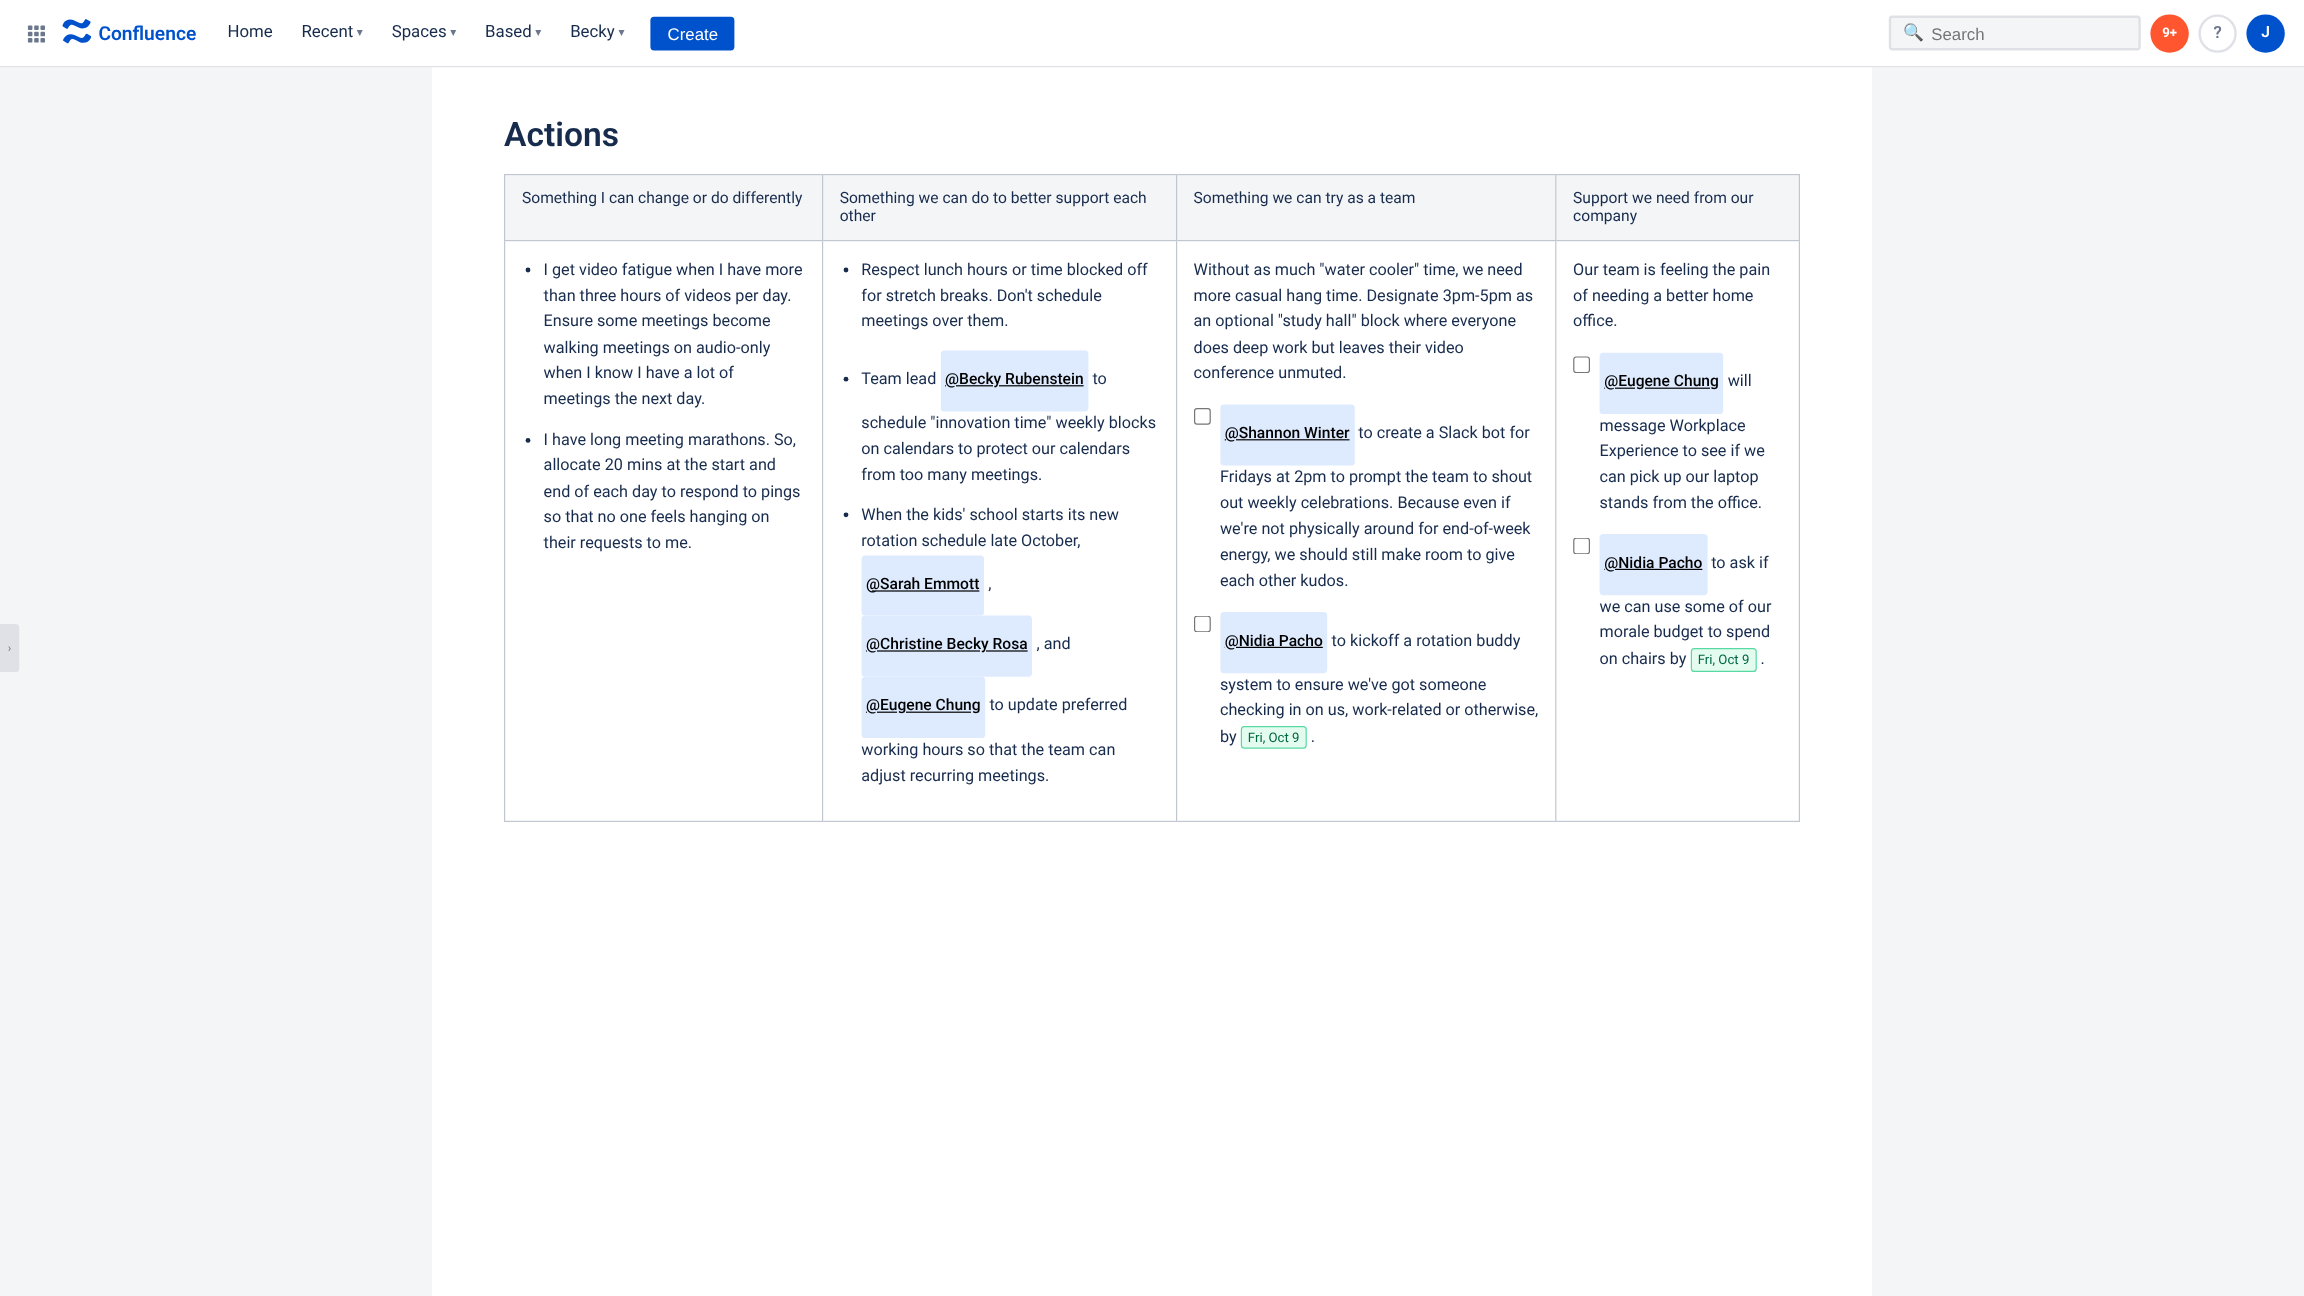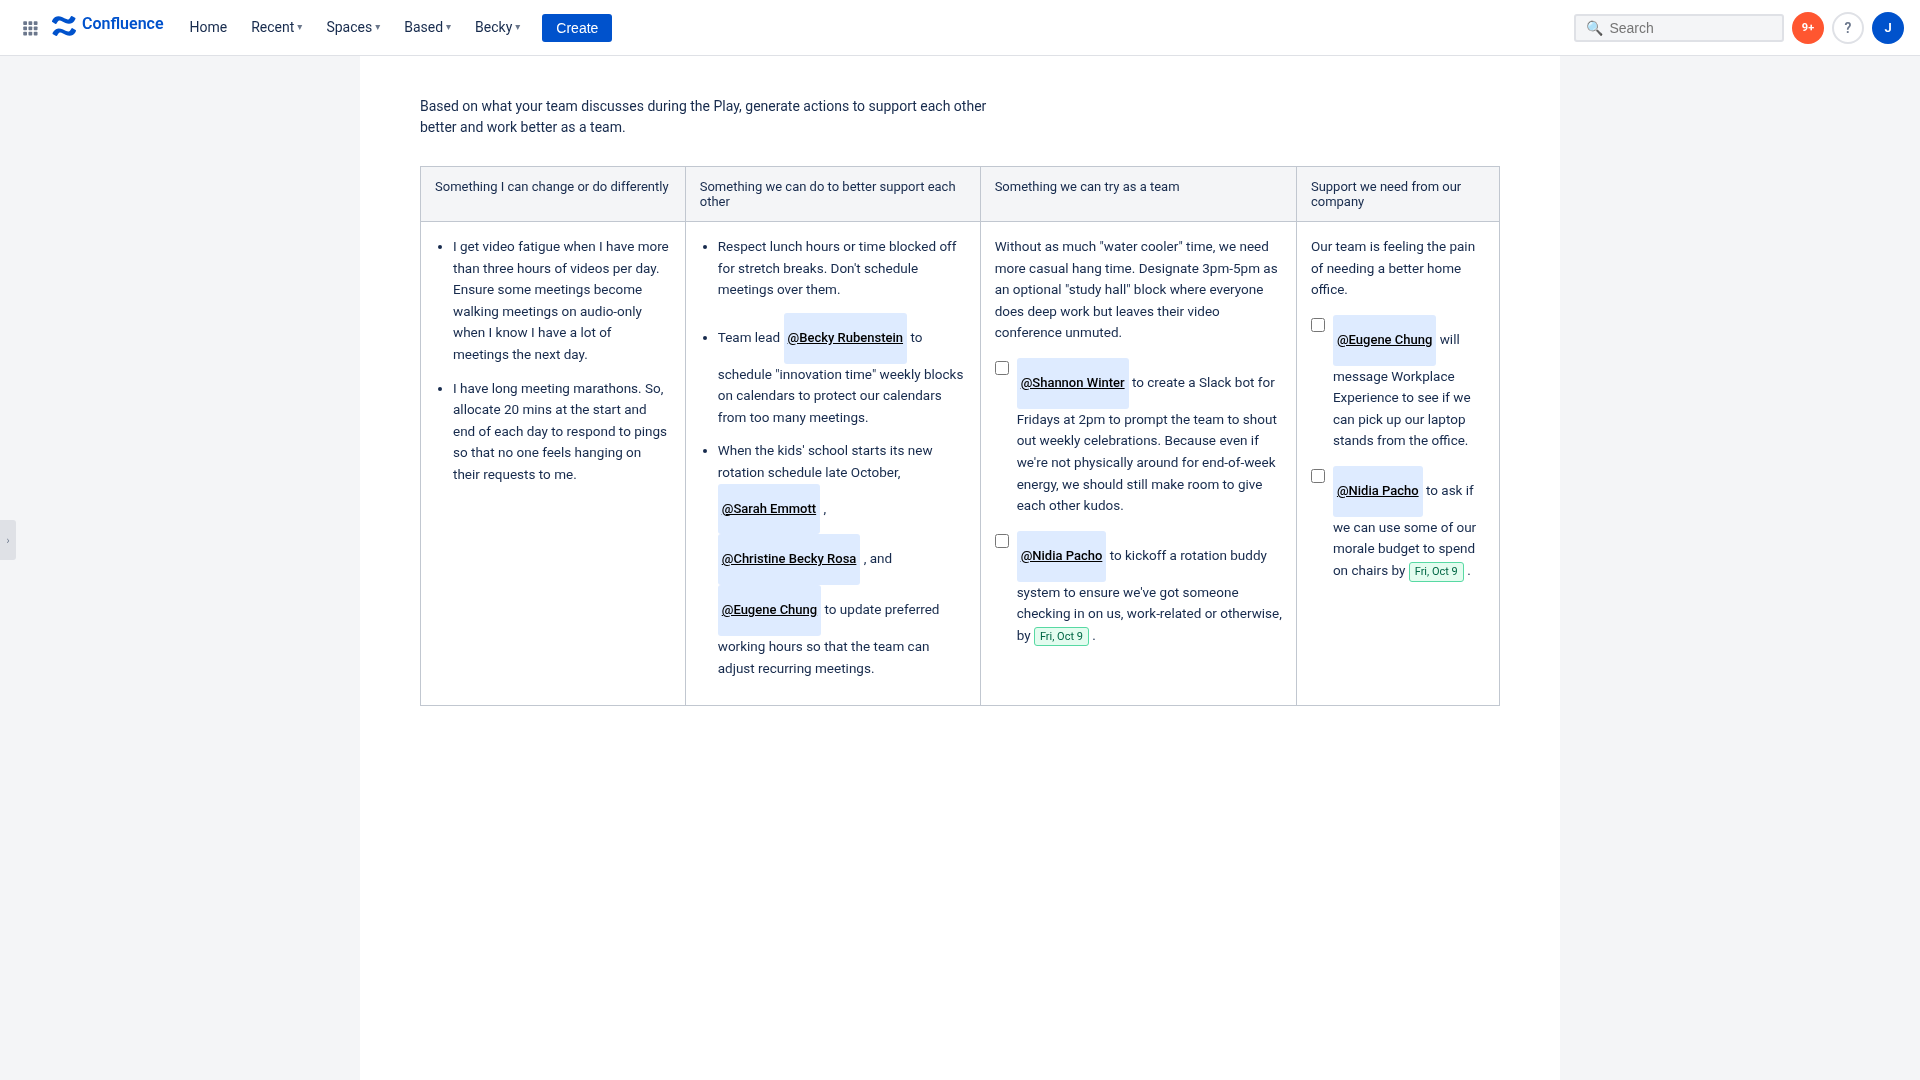--- a/index.html
+++ b/index.html
@@ -7,21 +7,21 @@
 
     
     .topnav {
       display: flex; align-items: center; background: #fff;
       border-bottom: 1px solid #dfe1e6; padding: 0 16px; height: 56px;
       position: fixed; top: 0; left: 0; right: 0; z-index: 100;
     }
     .topnav-left { display: flex; align-items: center; gap: 4px; }
     .grid-icon { width: 28px; height: 28px; display: flex; align-items: center; justify-content: center; cursor: pointer; color: #6b778c; margin-right: 4px; }
     .grid-icon svg { width: 18px; height: 18px; }
-    .logo { display: flex; gap: 6px; margin-right: 12px; text-decoration: none; }
+    .logo { display: flex; align-items: center; gap: 6px; margin-right: 12px; text-decoration: none; }
     .logo-icon { color: #0052cc; }
     .logo-text { color: #0052cc; font-size: 16px; font-weight: 600; }
     .nav-item {
       display: flex; align-items: center; gap: 3px;
       padding: 0 10px; height: 56px; cursor: pointer;
       font-size: 14px; color: #172b4d; font-weight: 400;
       border-bottom: 2px solid transparent;
     }
     .nav-chevron { font-size: 10px; color: #6b778c; }
     .create-btn {
@@ -171,21 +171,21 @@
     <div class="help-btn">?</div>
     <div class="avatar">J</div>
   </div>
 </nav>
 
 <div class="sidebar-toggle">
   <span>›</span>
 </div>
 
 <div class="main-content">
-  <p class="page-description">Based on what your team discusses during the Play, generate actions to support each other better and work better as a team.</p>
+  <h1 class="page-title">Actions</h1>
 
   <table class="actions-table">
     <thead>
       <tr>
         <th>Something I can change or do differently</th>
         <th>Something we can do to better support each other</th>
         <th>Something we can try as a team</th>
         <th>Support we need from our company</th>
       </tr>
     </thead>

